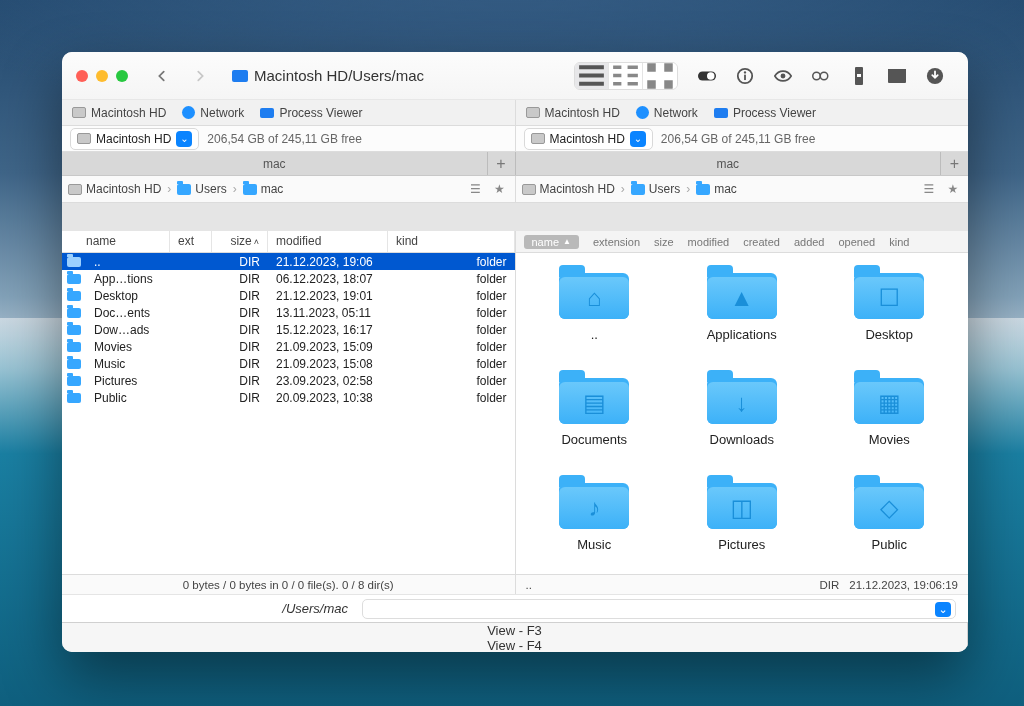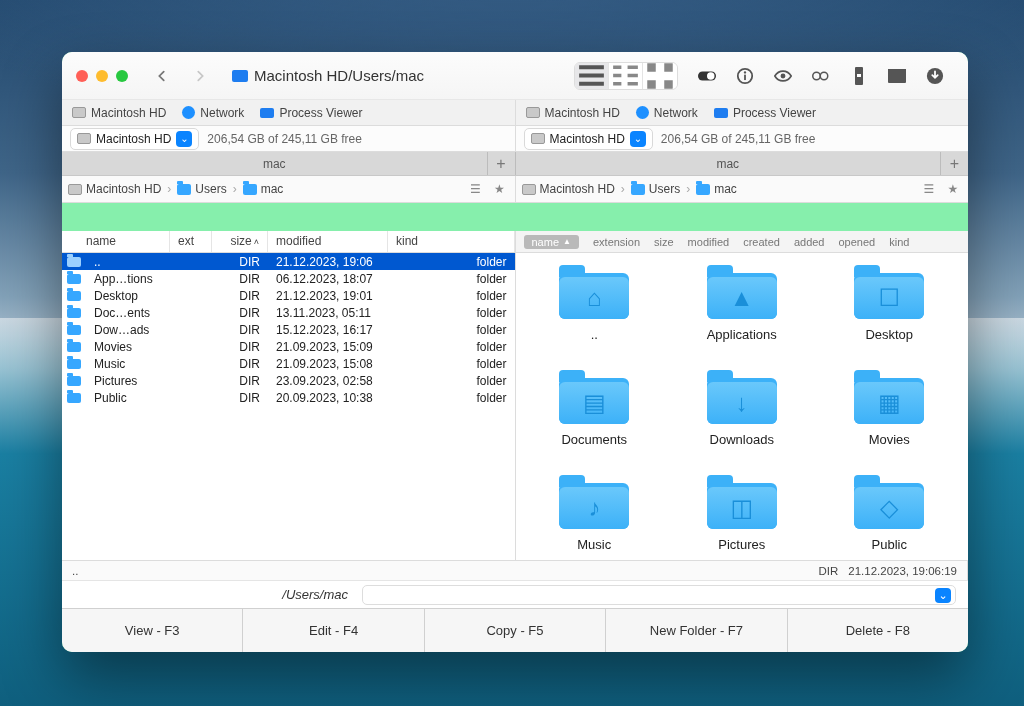--- a/index.html
+++ b/index.html
@@ -14,21 +14,21 @@
   .bg-layer { position:absolute; inset:0; }
   .bg-layer::before { content:""; position:absolute; left:0; right:0; top:0; height:70%;
     background: radial-gradient(1200px 400px at 50% -100px,#3e668f 0%, transparent 60%),
                 linear-gradient(180deg,#22486d 0%, #3f6588 35%, #82a1b8 60%, #c7d6e1 75%);
   }
   .bg-layer::after { content:""; position:absolute; left:0; right:0; bottom:0; height:55%;
     background: linear-gradient(180deg, rgba(255,255,255,0.5) 0%, #1a7fa2 35%, #0f5f7e 100%);
   }
   .window {
     position:absolute; left:62px; top:52px; width:906px; height:600px;
-    background:#86efac; border-radius:10px; box-shadow:0 25px 60px rgba(0,0,0,.45);
+    background:#e5e5e5; border-radius:10px; box-shadow:0 25px 60px rgba(0,0,0,.45);
     display:flex; flex-direction:column; overflow:hidden;
   }
   
   .titlebar { height:48px; display:flex; align-items:center; padding:0 14px; gap:10px;
     background:linear-gradient(#fcfcfc,#f5f5f5); border-bottom:1px solid #e7e7e7;}
   .traffic { display:flex; gap:8px; margin-right:10px;}
   .traffic span{width:12px;height:12px;border-radius:50%;}
   .tl-close{background:#ff5f57;} .tl-min{background:#febc2e;} .tl-max{background:#28c840;}
   .nav-btn{width:28px;height:24px;display:flex;align-items:center;justify-content:center;color:#888;border-radius:5px;}
   .title-path{display:flex;align-items:center;gap:6px;font-size:15px;color:#333; margin-left:8px; flex:1;}
@@ -117,21 +117,21 @@
   .status-strip{height:20px;display:flex;border-top:1px solid #dcdcdc;font-size:11.5px;background:#fafafa;}
   .status-half{flex:1;display:flex;align-items:center;padding:0 10px;color:#444;}
   .status-half:first-child{border-right:1px solid #dcdcdc;justify-content:center;}
   .status-half.right{justify-content:space-between;}
   
   .cmd-strip{height:28px;display:flex;align-items:center;padding:0 12px;gap:8px;background:#fff;border-top:1px solid #e5e5e5;font-size:13px;}
   .cmd-label{color:#333; width:280px; text-align:right; padding-right:6px;font-style:italic;}
   .cmd-input{flex:1;height:20px;border:1px solid #ddd;border-radius:5px;background:#fff;position:relative;}
   .cmd-input .badge{position:absolute;right:4px;top:2px;width:16px;height:15px;background:#0a84ff;border-radius:4px;color:#fff;font-size:11px;display:flex;align-items:center;justify-content:center;}
   
-  .fkeys{height:44px;display:flex;border-top:1px solid #d0d0d0;background:#f6f6f6;}
+  .fkeys{height:30px;display:flex;border-top:1px solid #d0d0d0;background:#f6f6f6;flex-direction:column;}
   .fkey{flex:1;display:flex;align-items:center;justify-content:center;border-right:1px solid #d0d0d0;font-size:13px;color:#333;}
   .fkey:last-child{border-right:none;}
 </style>
 </head>
 <body>
 <div class="bg-layer"></div>
 
 <div class="window">
 
   <div class="titlebar">
@@ -536,36 +536,37 @@
                 </div>
        </div>
        <div class="glabel">Public</div>
      </div>
           </div>
       </div>
     </div>
   </div>
 
   <div class="status-strip">
+    <div class="status-half">0 bytes / 0 bytes in 0 / 0 file(s). 0 / 8 dir(s)</div>
     <div class="status-half right">
       <span>..</span>
       <span style="margin-left:auto;display:flex;gap:10px">
         <span>DIR</span>
         <span>21.12.2023, 19:06:19</span>
       </span>
     </div>
   </div>
 
   <div class="cmd-strip">
     <div class="cmd-label">/Users/mac</div>
     <div class="cmd-input">
       <span class="badge">⌄</span>
     </div>
   </div>
 
   <div class="fkeys" id="fkeys">
       <div class="fkey">View - F3</div>
-      <div class="fkey">Edit - F4</div>
+      <div class="fkey">View - F4</div>
       <div class="fkey">Copy - F5</div>
       <div class="fkey">New Folder - F7</div>
       <div class="fkey">Delete - F8</div>
     </div>
 </div>
 
 </body></html>

